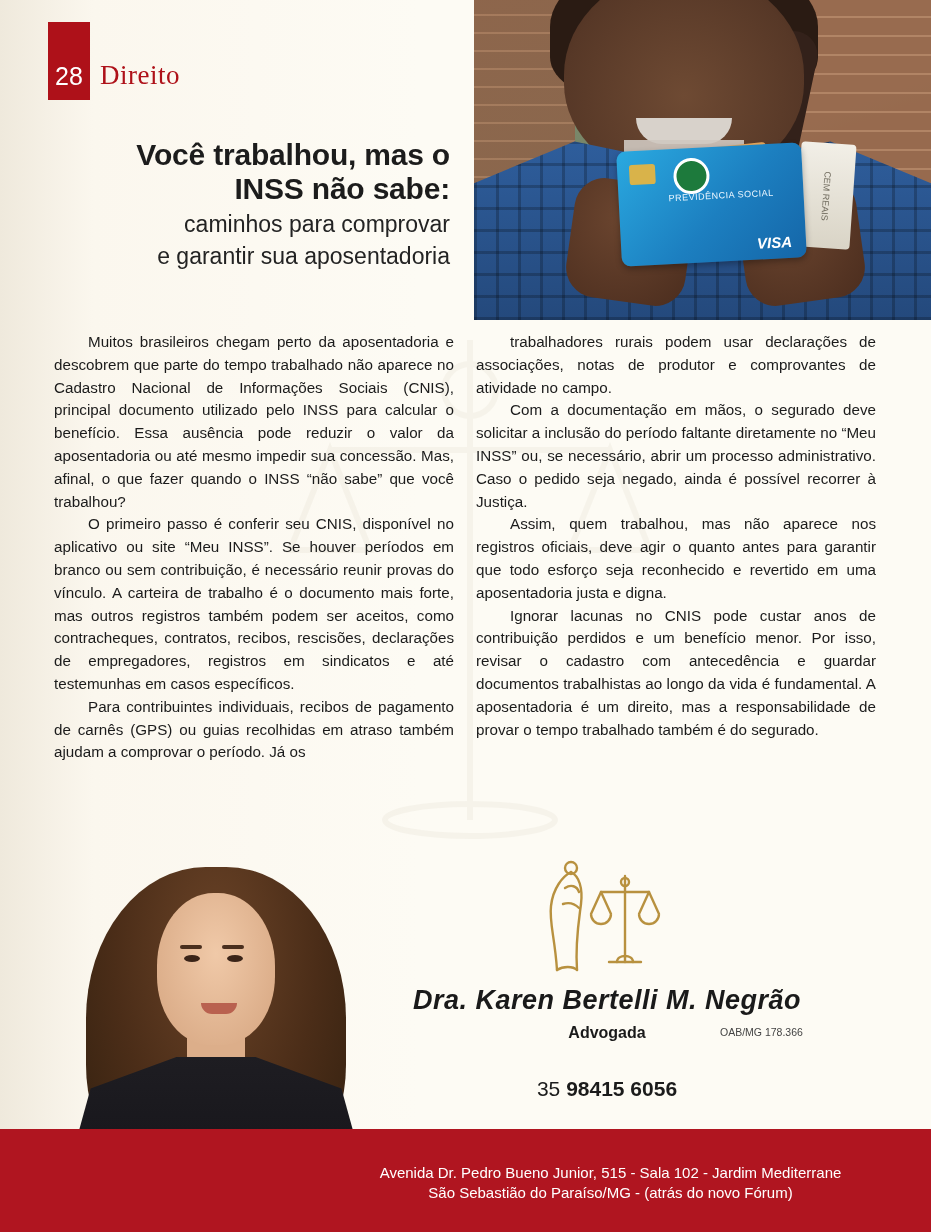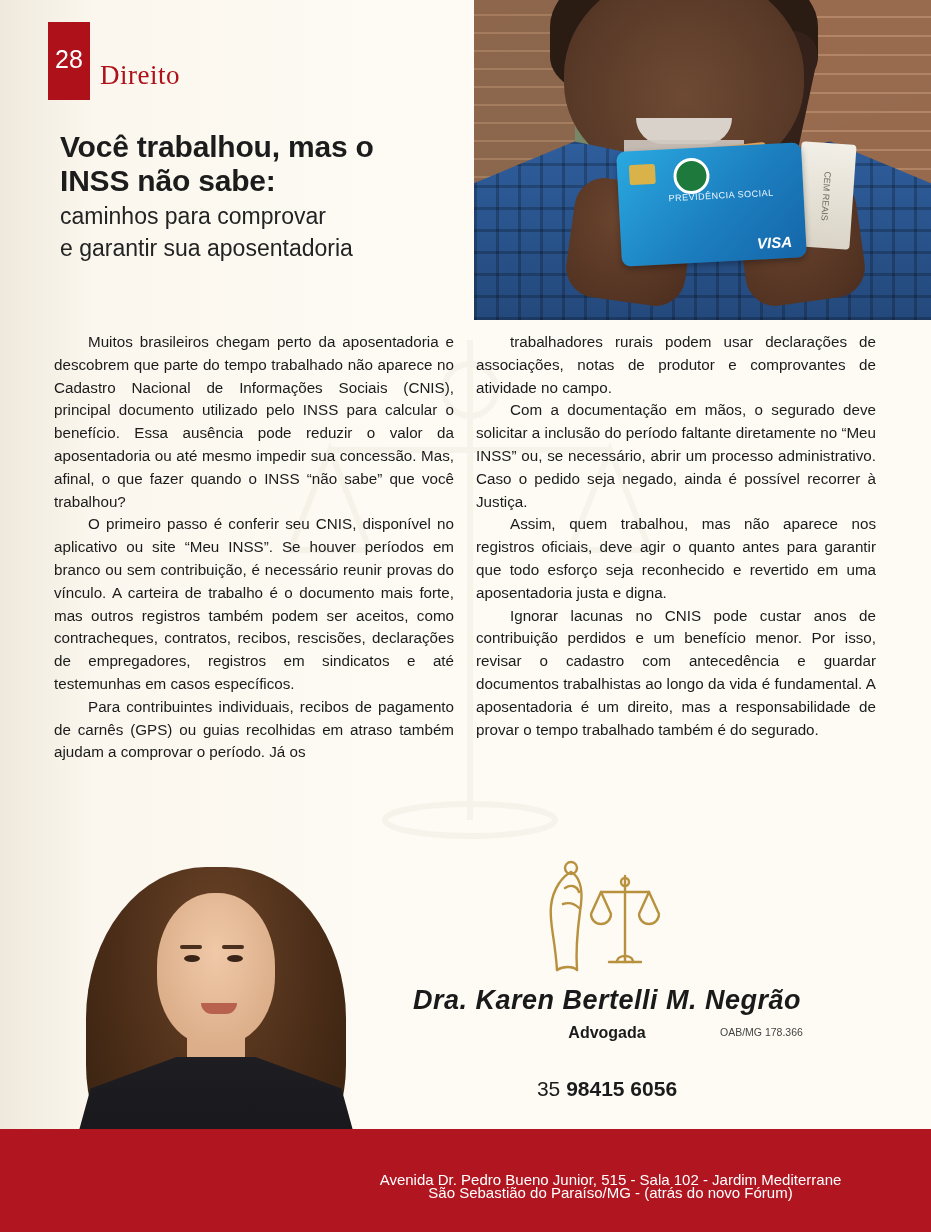--- a/index.html
+++ b/index.html
@@ -40,21 +40,21 @@
     left: 48px;
     top: 22px;
     width: 42px;
     height: 78px;
     background: #ae1119;
     color: #ffffff;
     font-size: 25px;
     display: flex;
     align-items: flex-end;
     justify-content: center;
-    padding-bottom: 26px;
+    padding-bottom: 9px;
     box-sizing: border-box;
     letter-spacing: 0px;
   }
   .section-name {
     position: absolute;
     left: 100px;
     top: 60px;
     font-size: 27px;
     color: #ae1119;
     font-family: "Liberation Serif", serif;
@@ -191,23 +191,23 @@
   .hero-photo .card2 span {
     position: absolute; left: 50%; top: 50%;
     transform: translate(-50%,-50%) rotate(90deg);
     font-size: 9px; color: #6f6a5d; white-space: nowrap;
   }
 
   
   .headline {
     position: absolute;
     left: 60px;
-    top: 130px;
+    top: 138px;
     width: 390px;
-    text-align: left;
+    text-align: right;
     color: #1c1c1c;
   }
   .headline .h-1 {
     font-family: "Liberation Sans Narrow", "Liberation Sans", sans-serif;
     font-weight: bold;
     font-size: 30px;
     line-height: 1.13;
     letter-spacing: -0.2px;
   }
   .headline .h-2 {
@@ -357,21 +357,21 @@
     background: #b01520;
   }
   .address-bar .line {
     position: absolute;
     left: 290px;
     width: 641px;
     text-align: center;
     color: #ffffff;
     font-size: 15px;
   }
-  .address-bar .line.l1 { top: 42px; }
+  .address-bar .line.l1 { top: 35px; }
   .address-bar .line.l2 { top: 55px; }
 </style>
 </head>
 <body>
 
 <div class="page-bg"></div>
 
 <svg class="watermark" viewBox="0 0 430 560">
   <g fill="none" stroke="#8a7a55" stroke-width="6">
     <path d="M215 40 L215 520"></path>

